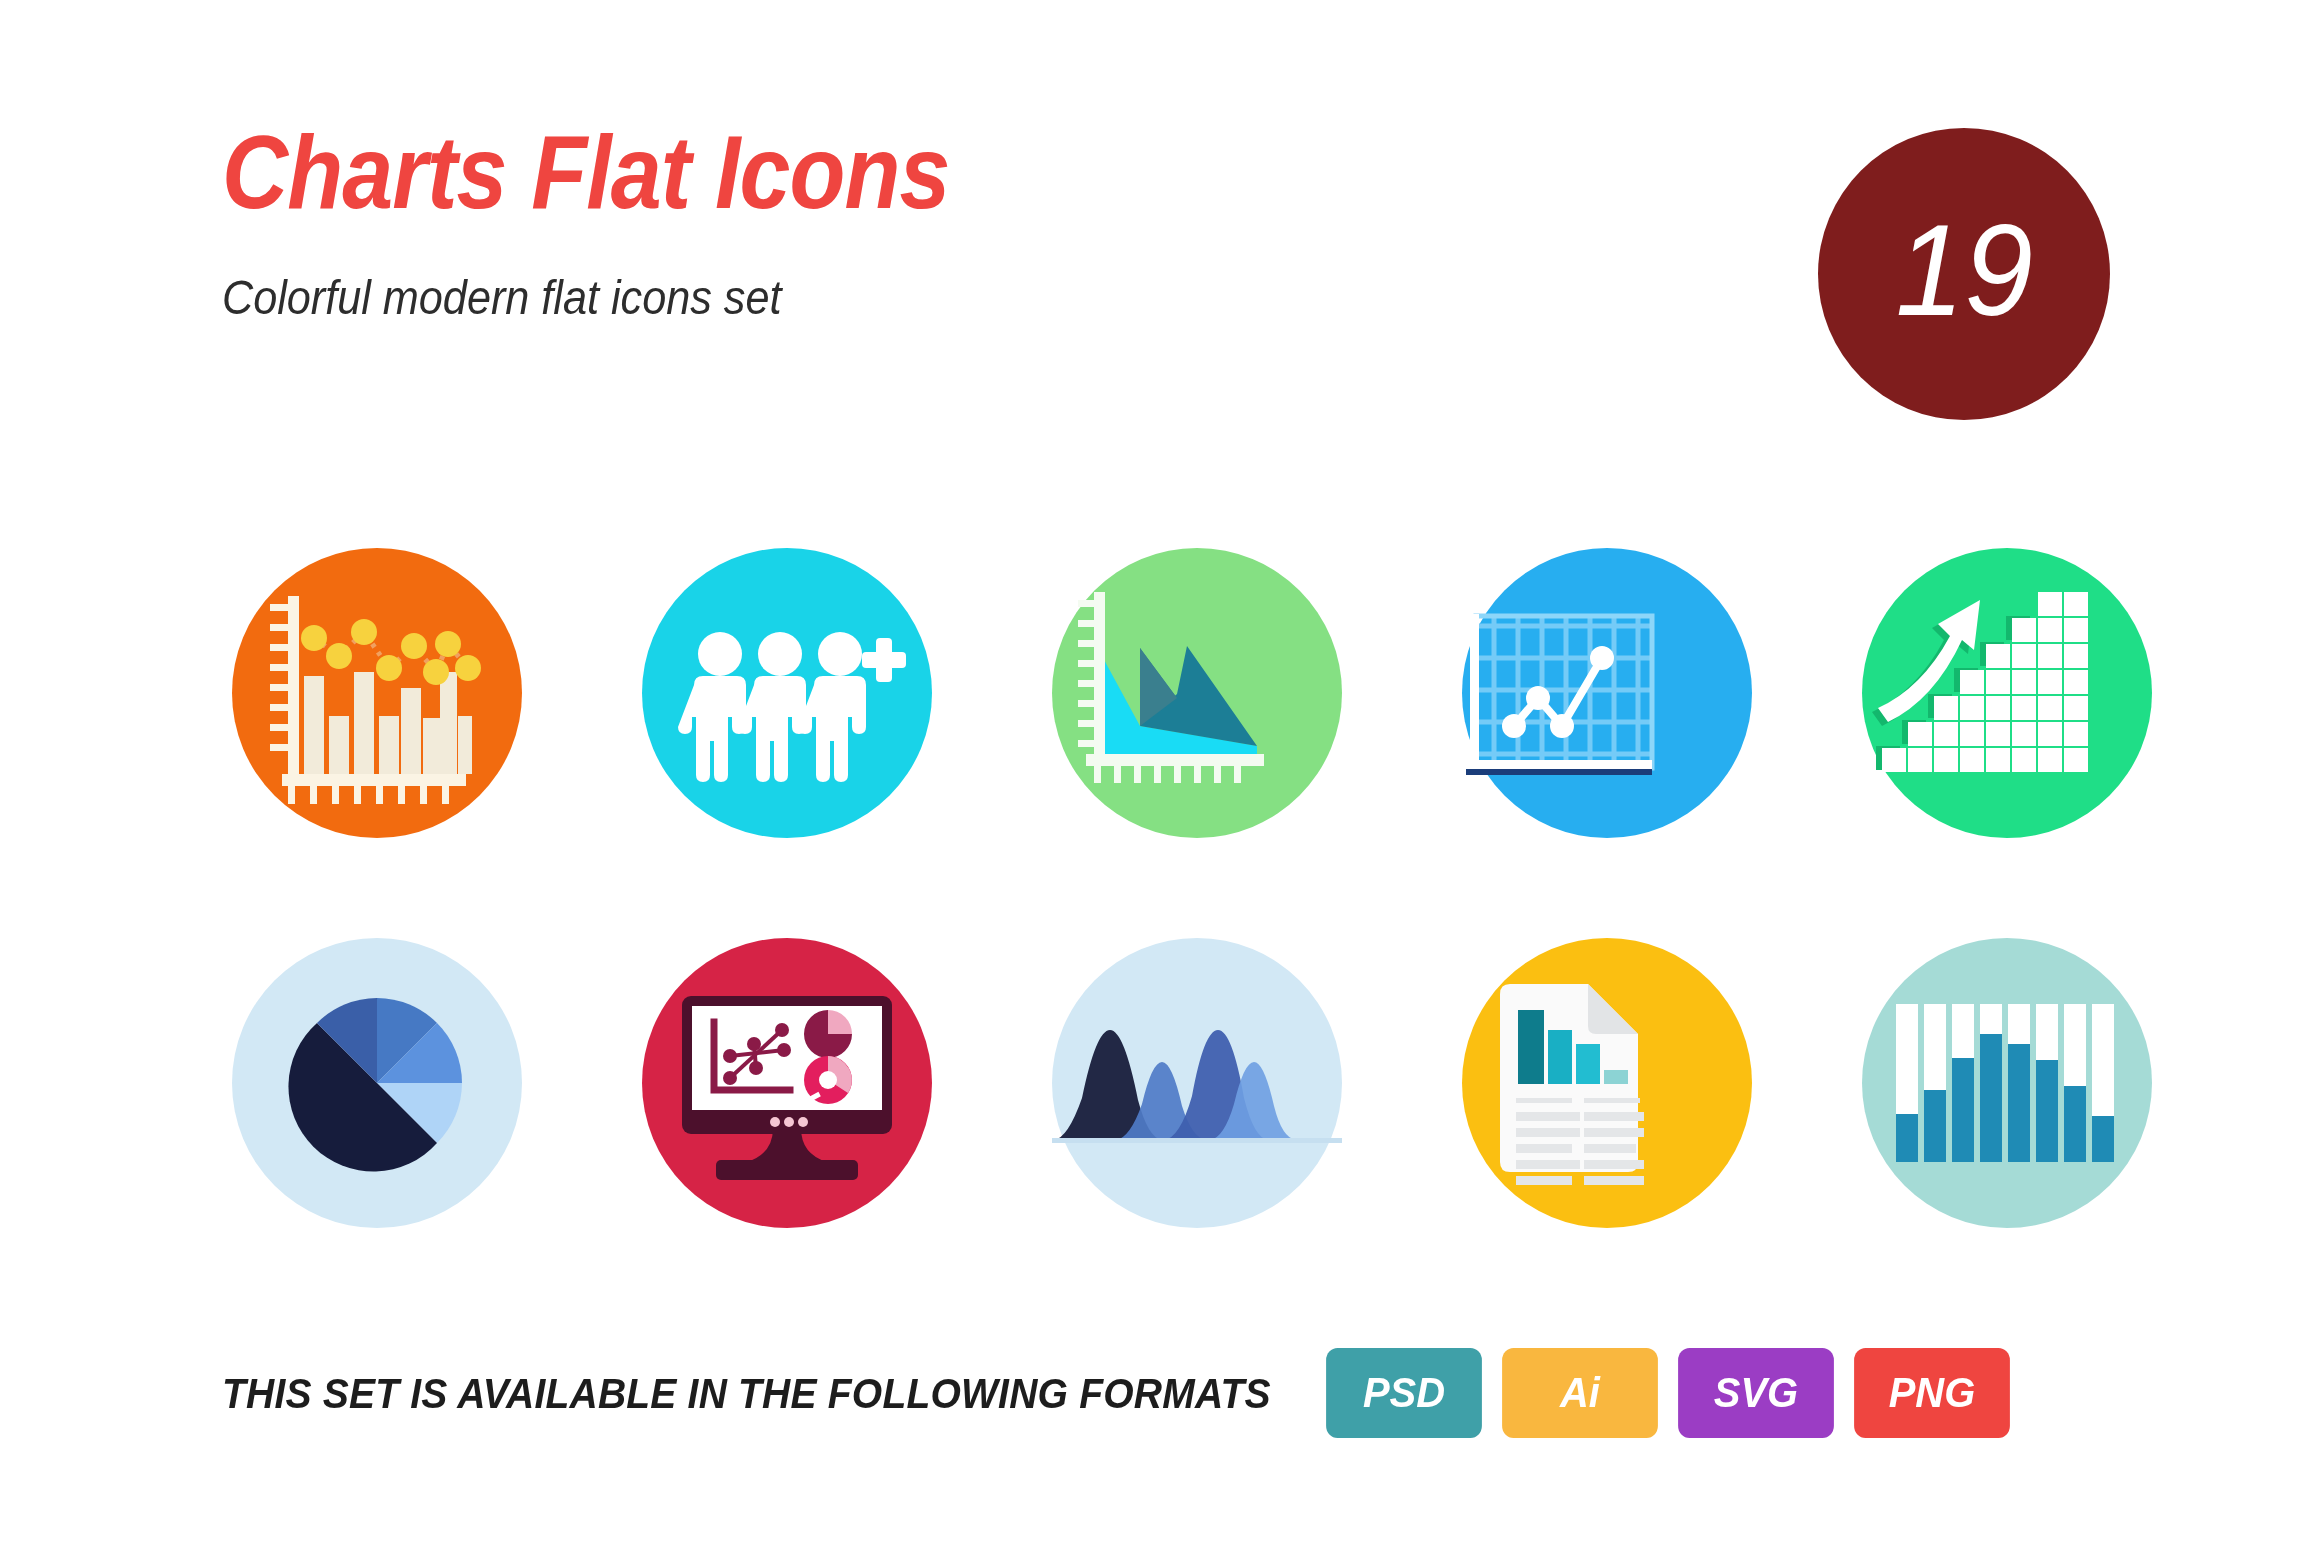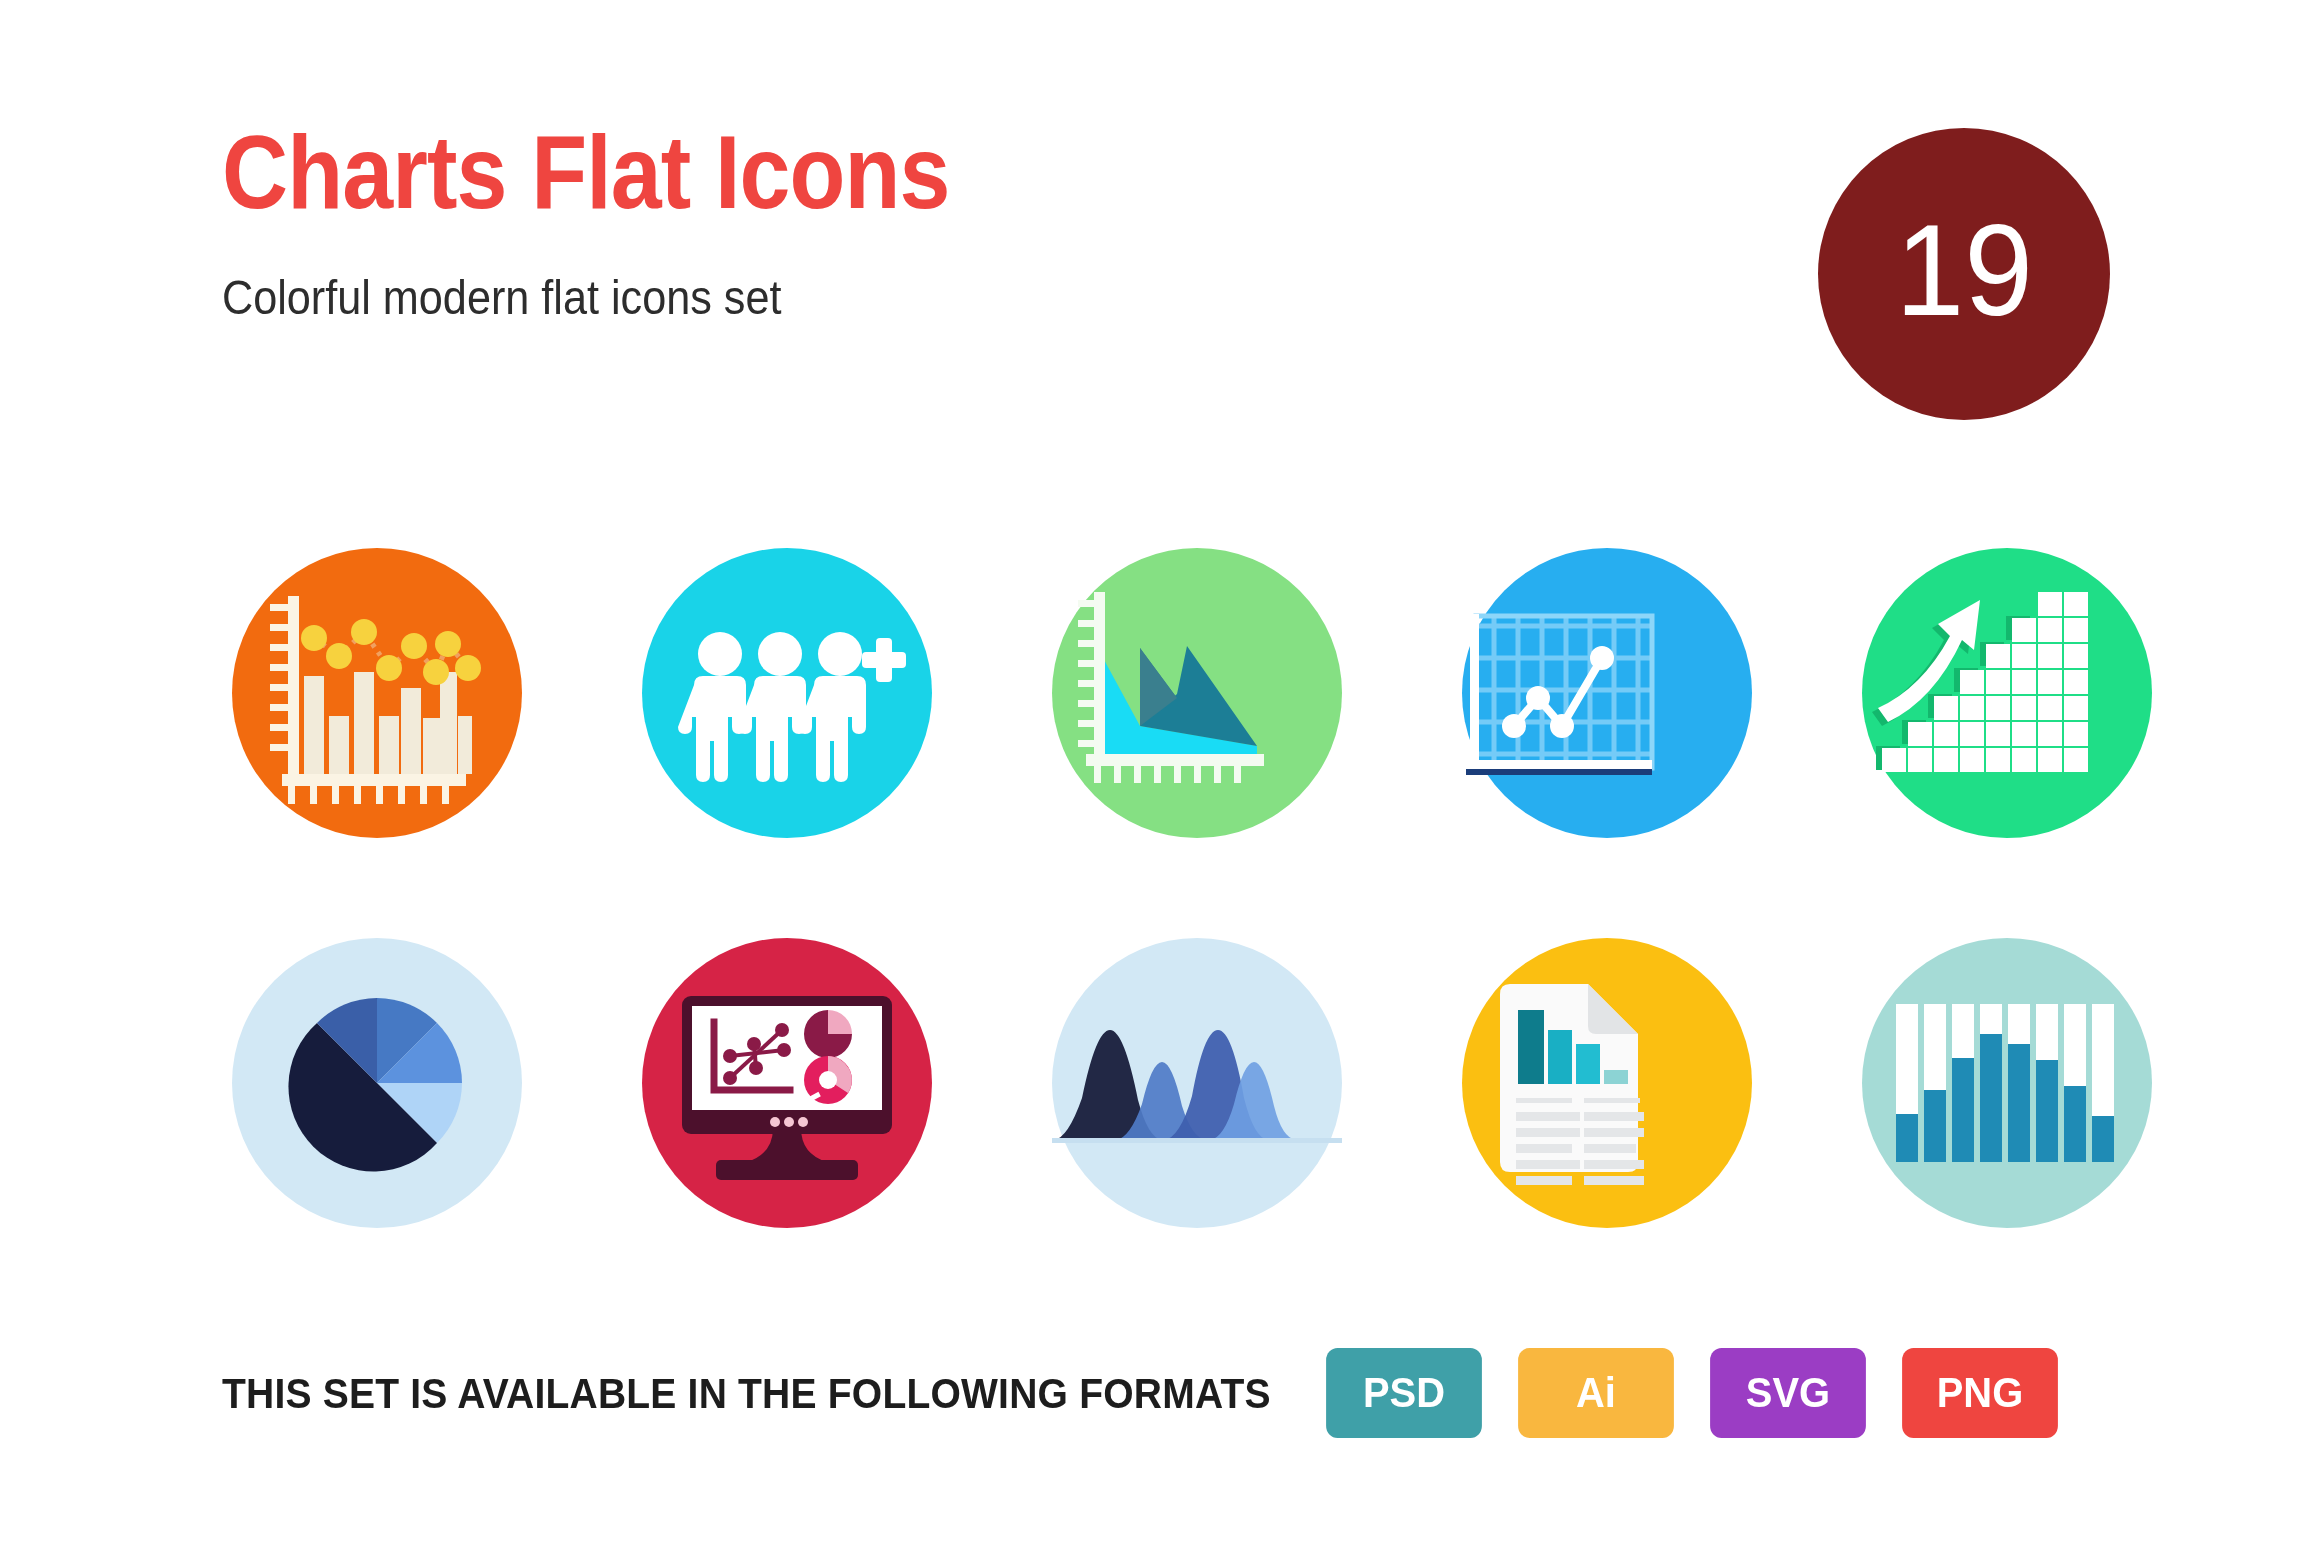--- a/index.html
+++ b/index.html
@@ -2,21 +2,21 @@
 <html><head>
 <meta charset="utf-8">
 <style>
   * { box-sizing: border-box; margin: 0; padding: 0; }
   html, body {
     width: 2320px; height: 1544px;
     background: #ffffff;
     font-family: "Liberation Sans", sans-serif;
     overflow: hidden;
   }
-  .page { position: relative; width: 2320px; height: 1332px; background: #fff; }
+  .page { position: relative; width: 2320px; height: 1332px; background: #fff; font-style: italic; }
 
   
   .header { position: absolute; left: 222px; top: 120px; }
   .title {
     font-size: 104px;
     font-weight: 700;
     letter-spacing: -1px;
     line-height: 1;
     color: #EF4540;
     transform: scaleX(0.88);
@@ -56,21 +56,21 @@
   
   .footer-text {
     position: absolute; left: 222px; top: 1370px;
     font-size: 42px; font-weight: 700;
     letter-spacing: 0.2px;
     color: #1d1d1d;
     transform: scaleX(0.93);
     transform-origin: left center;
     white-space: nowrap;
   }
-  .formats { position: absolute; left: 1322px; top: 1348px; display: flex; gap: 28px; }
+  .formats { position: absolute; left: 1322px; top: 1348px; display: flex; gap: 12px; }
   .fmt {
     width: 164px; height: 90px; border-radius: 12px;
     display: flex; align-items: center; justify-content: center;
     color: #ffffff; font-size: 42px; font-weight: 700;
     transform: scaleX(0.95);
   }
 </style>
 </head>
 <body>
 

